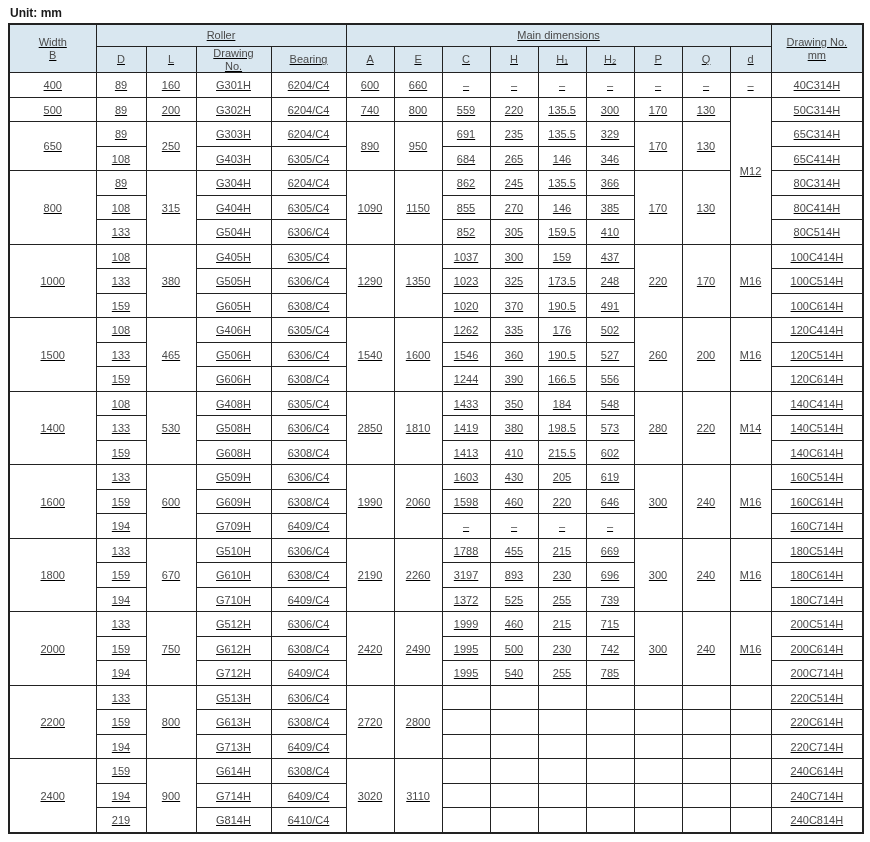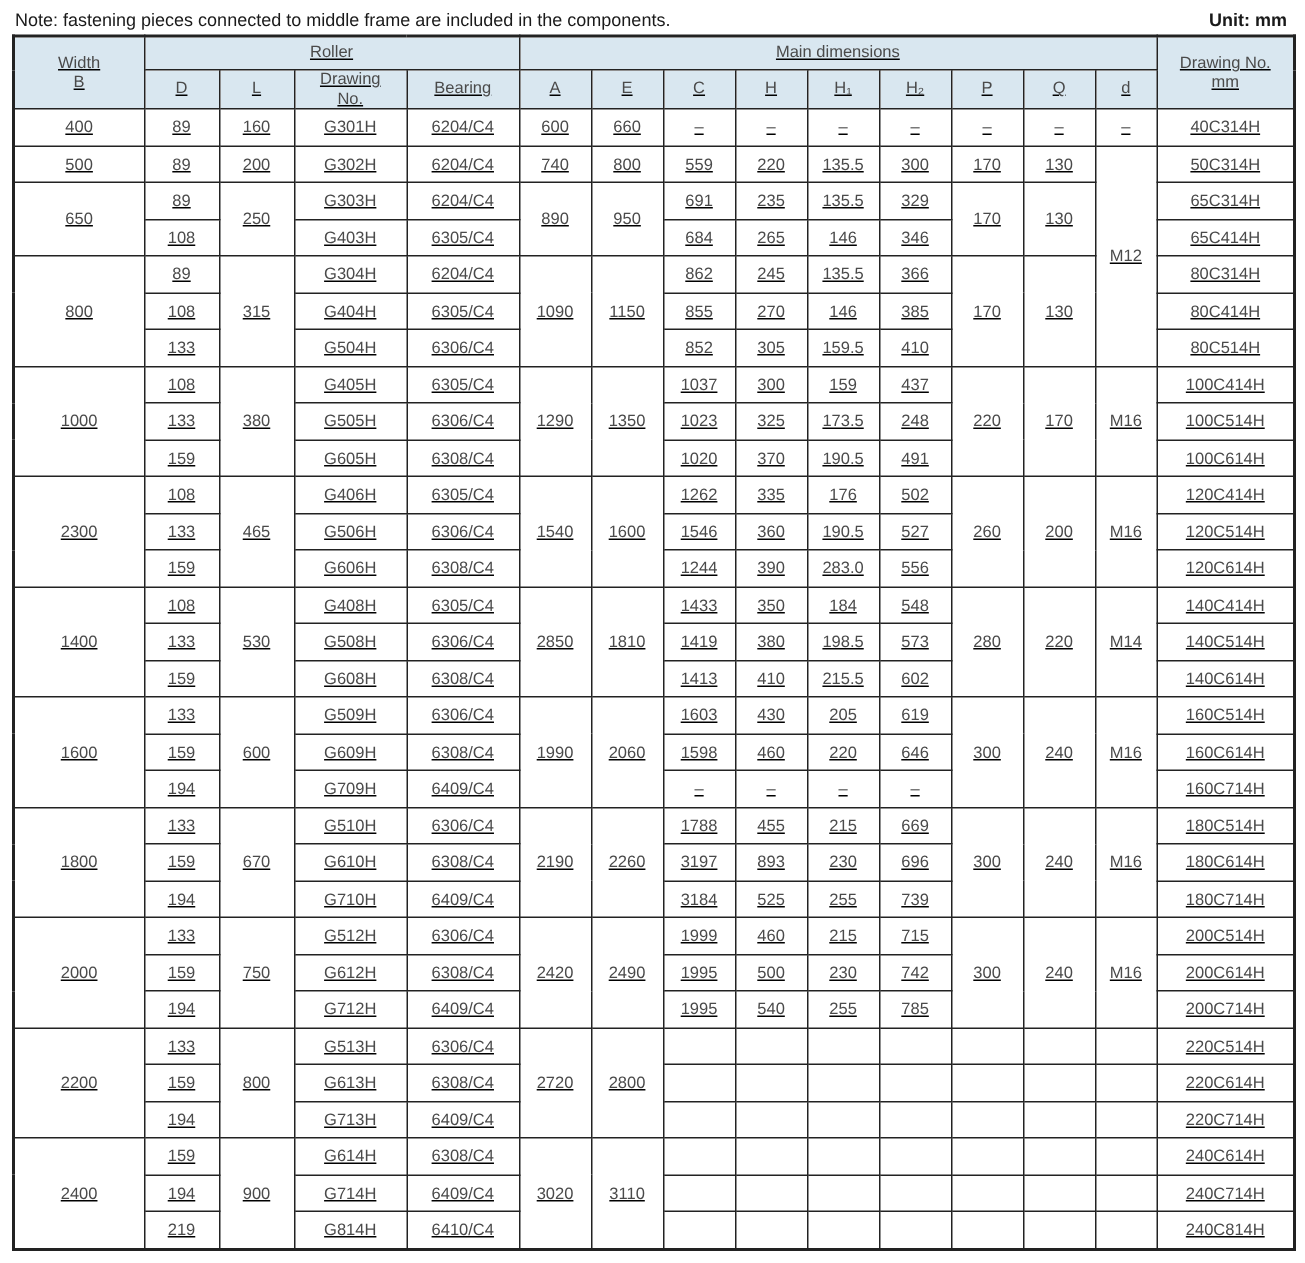--- a/index.html
+++ b/index.html
@@ -58,21 +58,20 @@
   col.c-br  { width: 75px; }
   col.c-n   { width: 48px; }
   col.c-bolt{ width: 41px; }
   col.c-dm  { width: 92px; }
 </style>
 </head>
 <body>
 
 <div class="page">
   <div class="topbar">
-    <span>Note: fastening pieces connected to middle frame are included in the components.</span>
     <span class="unit">Unit: mm</span>
   </div>
 
   <table class="spec">
     <colgroup>
       <col class="c-b">
         <col class="c-d">
         <col class="c-l">
         <col class="c-dn">
         <col class="c-br">
@@ -241,21 +240,21 @@
           <td>159</td>
           <td>G605H</td>
           <td>6308/C4</td>
           <td>1020</td>
           <td>370</td>
           <td>190.5</td>
           <td>491</td>
           <td>100C614H</td>
         </tr>
         <tr>
-          <td rowspan="3">2300</td>
+          <td rowspan="3">1500</td>
           <td>108</td>
           <td rowspan="3">465</td>
           <td>G406H</td>
           <td>6305/C4</td>
           <td rowspan="3">1540</td>
           <td rowspan="3">1600</td>
           <td>1262</td>
           <td>335</td>
           <td>176</td>
           <td>502</td>
@@ -273,21 +272,21 @@
           <td>190.5</td>
           <td>527</td>
           <td>120C514H</td>
         </tr>
         <tr>
           <td>159</td>
           <td>G606H</td>
           <td>6308/C4</td>
           <td>1244</td>
           <td>390</td>
-          <td>283.0</td>
+          <td>166.5</td>
           <td>556</td>
           <td>120C614H</td>
         </tr>
         <tr>
           <td rowspan="3">1400</td>
           <td>108</td>
           <td rowspan="3">530</td>
           <td>G408H</td>
           <td>6305/C4</td>
           <td rowspan="3">2850</td>
@@ -382,21 +381,21 @@
           <td>3197</td>
           <td>893</td>
           <td>230</td>
           <td>696</td>
           <td>180C614H</td>
         </tr>
         <tr>
           <td>194</td>
           <td>G710H</td>
           <td>6409/C4</td>
-          <td>3184</td>
+          <td>1372</td>
           <td>525</td>
           <td>255</td>
           <td>739</td>
           <td>180C714H</td>
         </tr>
         <tr>
           <td rowspan="3">2000</td>
           <td>133</td>
           <td rowspan="3">750</td>
           <td>G512H</td>

